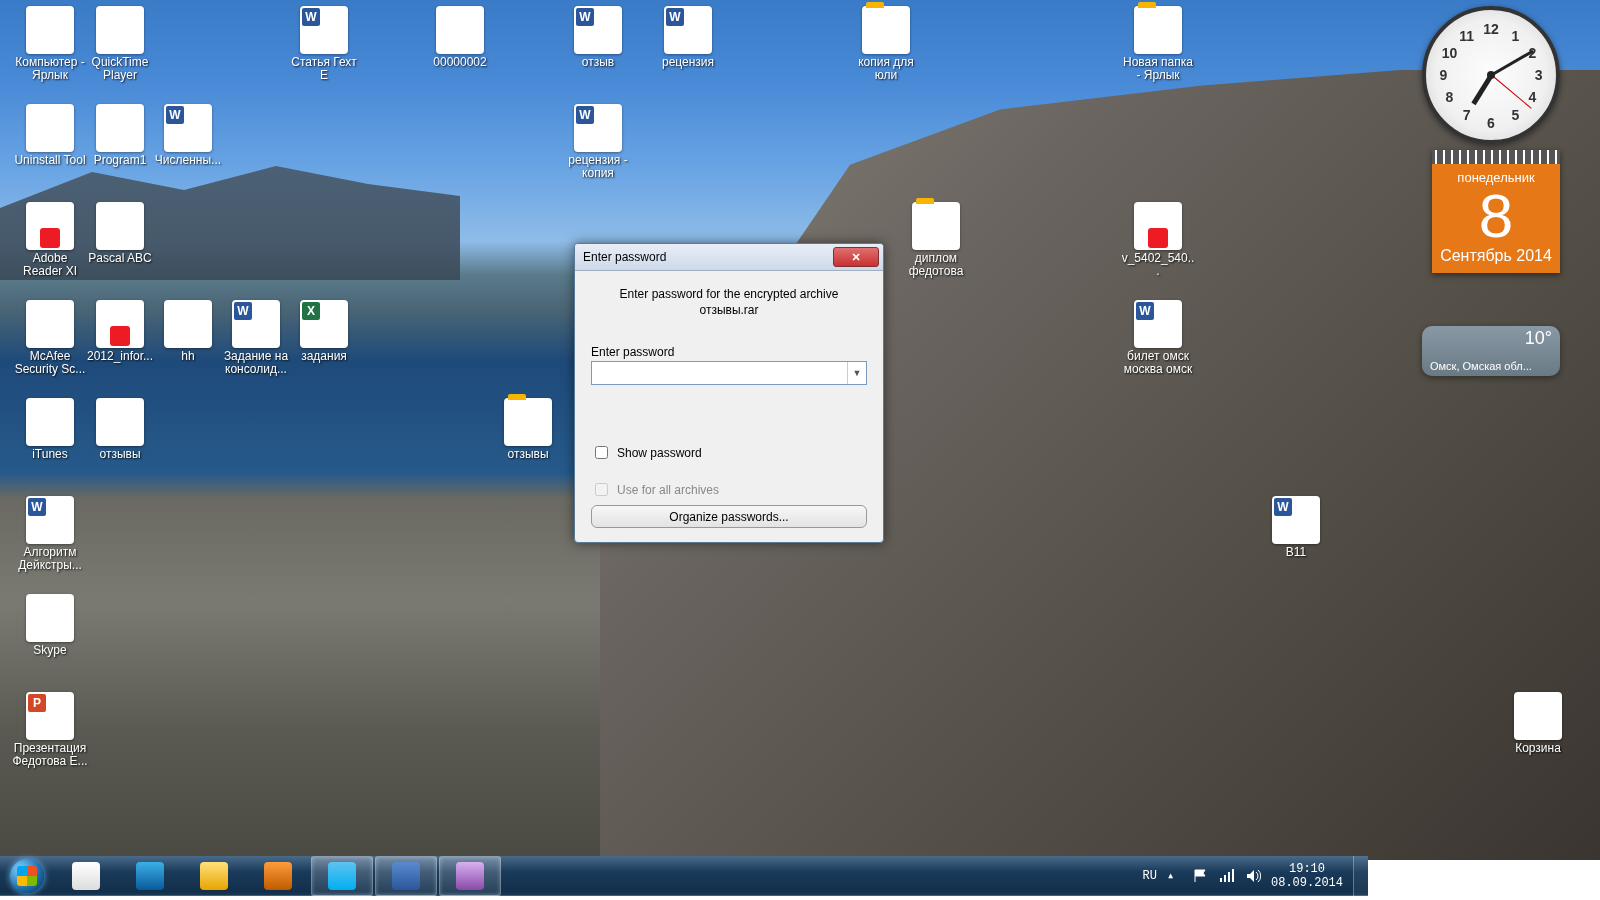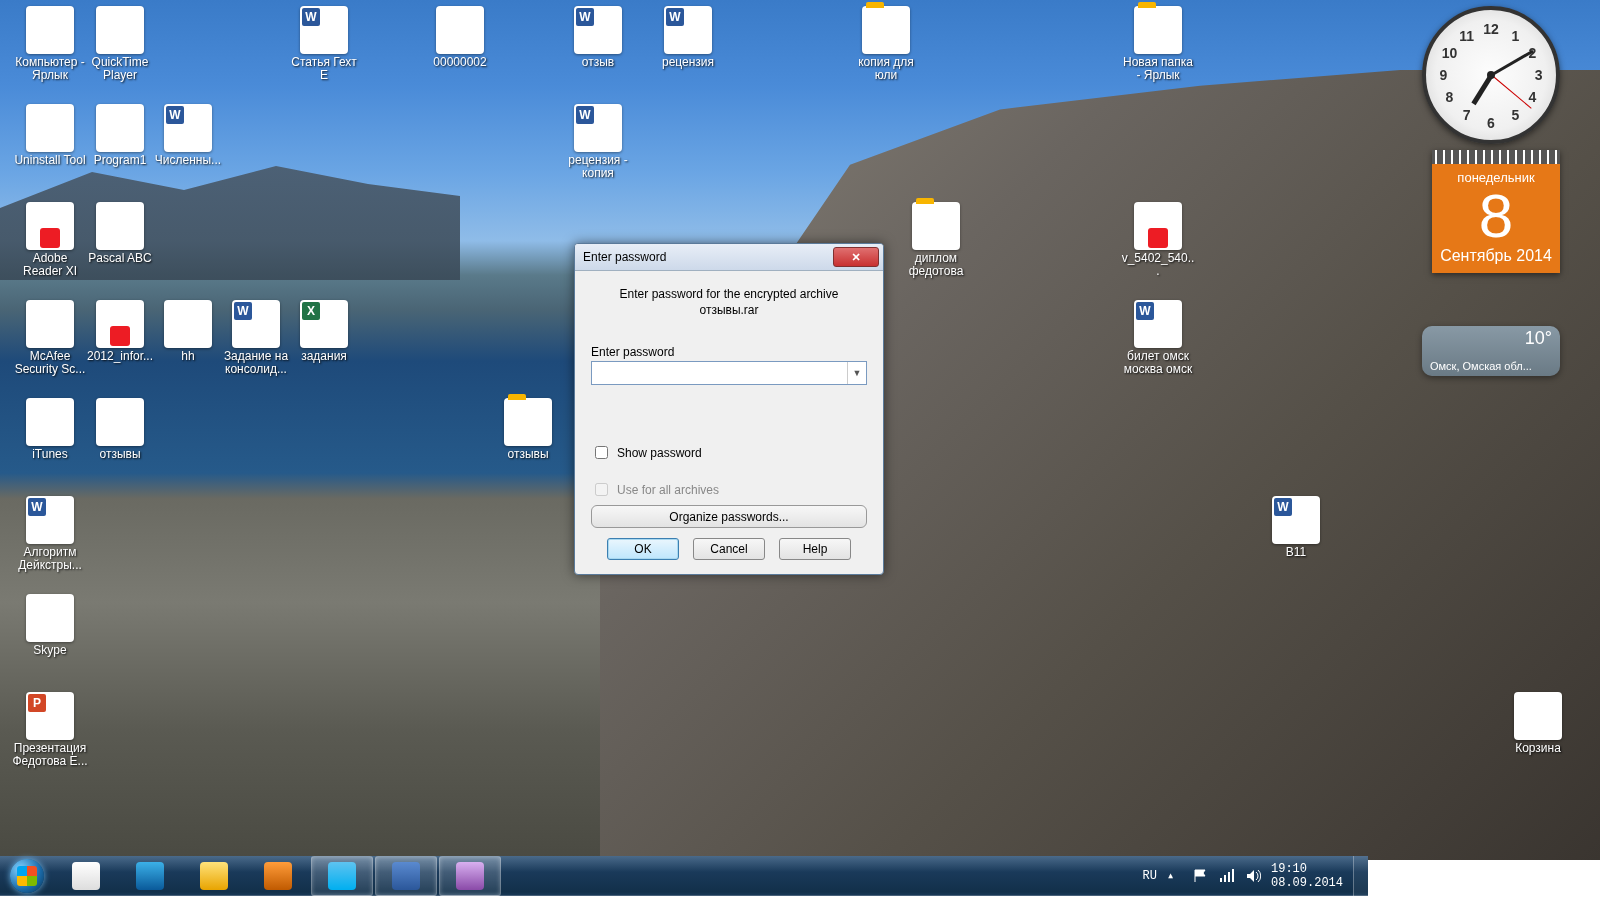--- a/index.html
+++ b/index.html
@@ -68,21 +68,21 @@
   
   .taskbar{position:absolute;left:0;bottom:4px;width:1368px;height:40px;background:linear-gradient(#4a6a8a,#1a3a5a 40%,#12304a 90%,#1a3a5a);display:flex;align-items:center;z-index:100;box-shadow:0 -1px 0 rgba(255,255,255,.2) inset;font-family:Liberation Mono, monospace;}
   .start{width:54px;height:40px;display:flex;align-items:center;justify-content:center;cursor:pointer;}
   .orb{width:34px;height:34px;border-radius:50%;background:radial-gradient(circle at 30% 30%,#7fd0ff,#1a6aa8 60%,#083050);box-shadow:0 0 6px rgba(120,200,255,.8);position:relative;}
   .orb::before{content:"";position:absolute;inset:7px;background:
      conic-gradient(#f25022 0 25%,#7fba00 25% 50%,#ffb900 50% 75%,#00a4ef 75% 100%);border-radius:3px;transform:rotate(0deg);}
   .tbtn{width:60px;height:38px;margin:1px 1px;border-radius:3px;display:flex;align-items:center;justify-content:center;cursor:pointer;border:1px solid transparent;}
   .tbtn.active{background:linear-gradient(rgba(255,255,255,.25),rgba(255,255,255,.08));border:1px solid rgba(255,255,255,.3);box-shadow:0 0 4px rgba(255,255,255,.3) inset;}
   .tbtn .ico{width:28px;height:28px;border-radius:4px;}
   .tray{margin-left:auto;display:flex;align-items:center;gap:10px;padding-right:10px;color:#fff;font-size:12px;}
-  .tray .t{text-align:left;line-height:14px;}
+  .tray .t{text-align:center;line-height:14px;}
   .trayico{width:16px;height:16px;display:inline-block;}
   .showdesk{width:14px;height:40px;border-left:1px solid rgba(255,255,255,.3);background:rgba(255,255,255,.05);cursor:pointer;}
 </style>
 </head>
 <body>
 
 <div class="desktop">
   <div id="icons-mount">
       <div class="icon" style="left: 12px; top: 6px;">
         <div class="img ic-generic"></div>
@@ -258,25 +258,20 @@
       <label class="chk">
         <input type="checkbox" style="">
         <span>Show password</span>
       </label>
       <div style="height:14px"></div>
       <label class="chk disabled">
         <input type="checkbox" disabled="" style="">
         <span>Use for all archives</span>
       </label>
       <button class="orgbtn">Organize passwords...</button>
-      <div class="footer">
-        <button class="primary">OK</button>
-        <button>Cancel</button>
-        <button>Help</button>
-      </div>
     </div>
   </div>
 </div>
 
 <div class="taskbar">
   <div class="start">
       <div class="orb"></div>
     </div>
   <div id="pinned-mount" style="display:flex">
       <div class="tbtn">

